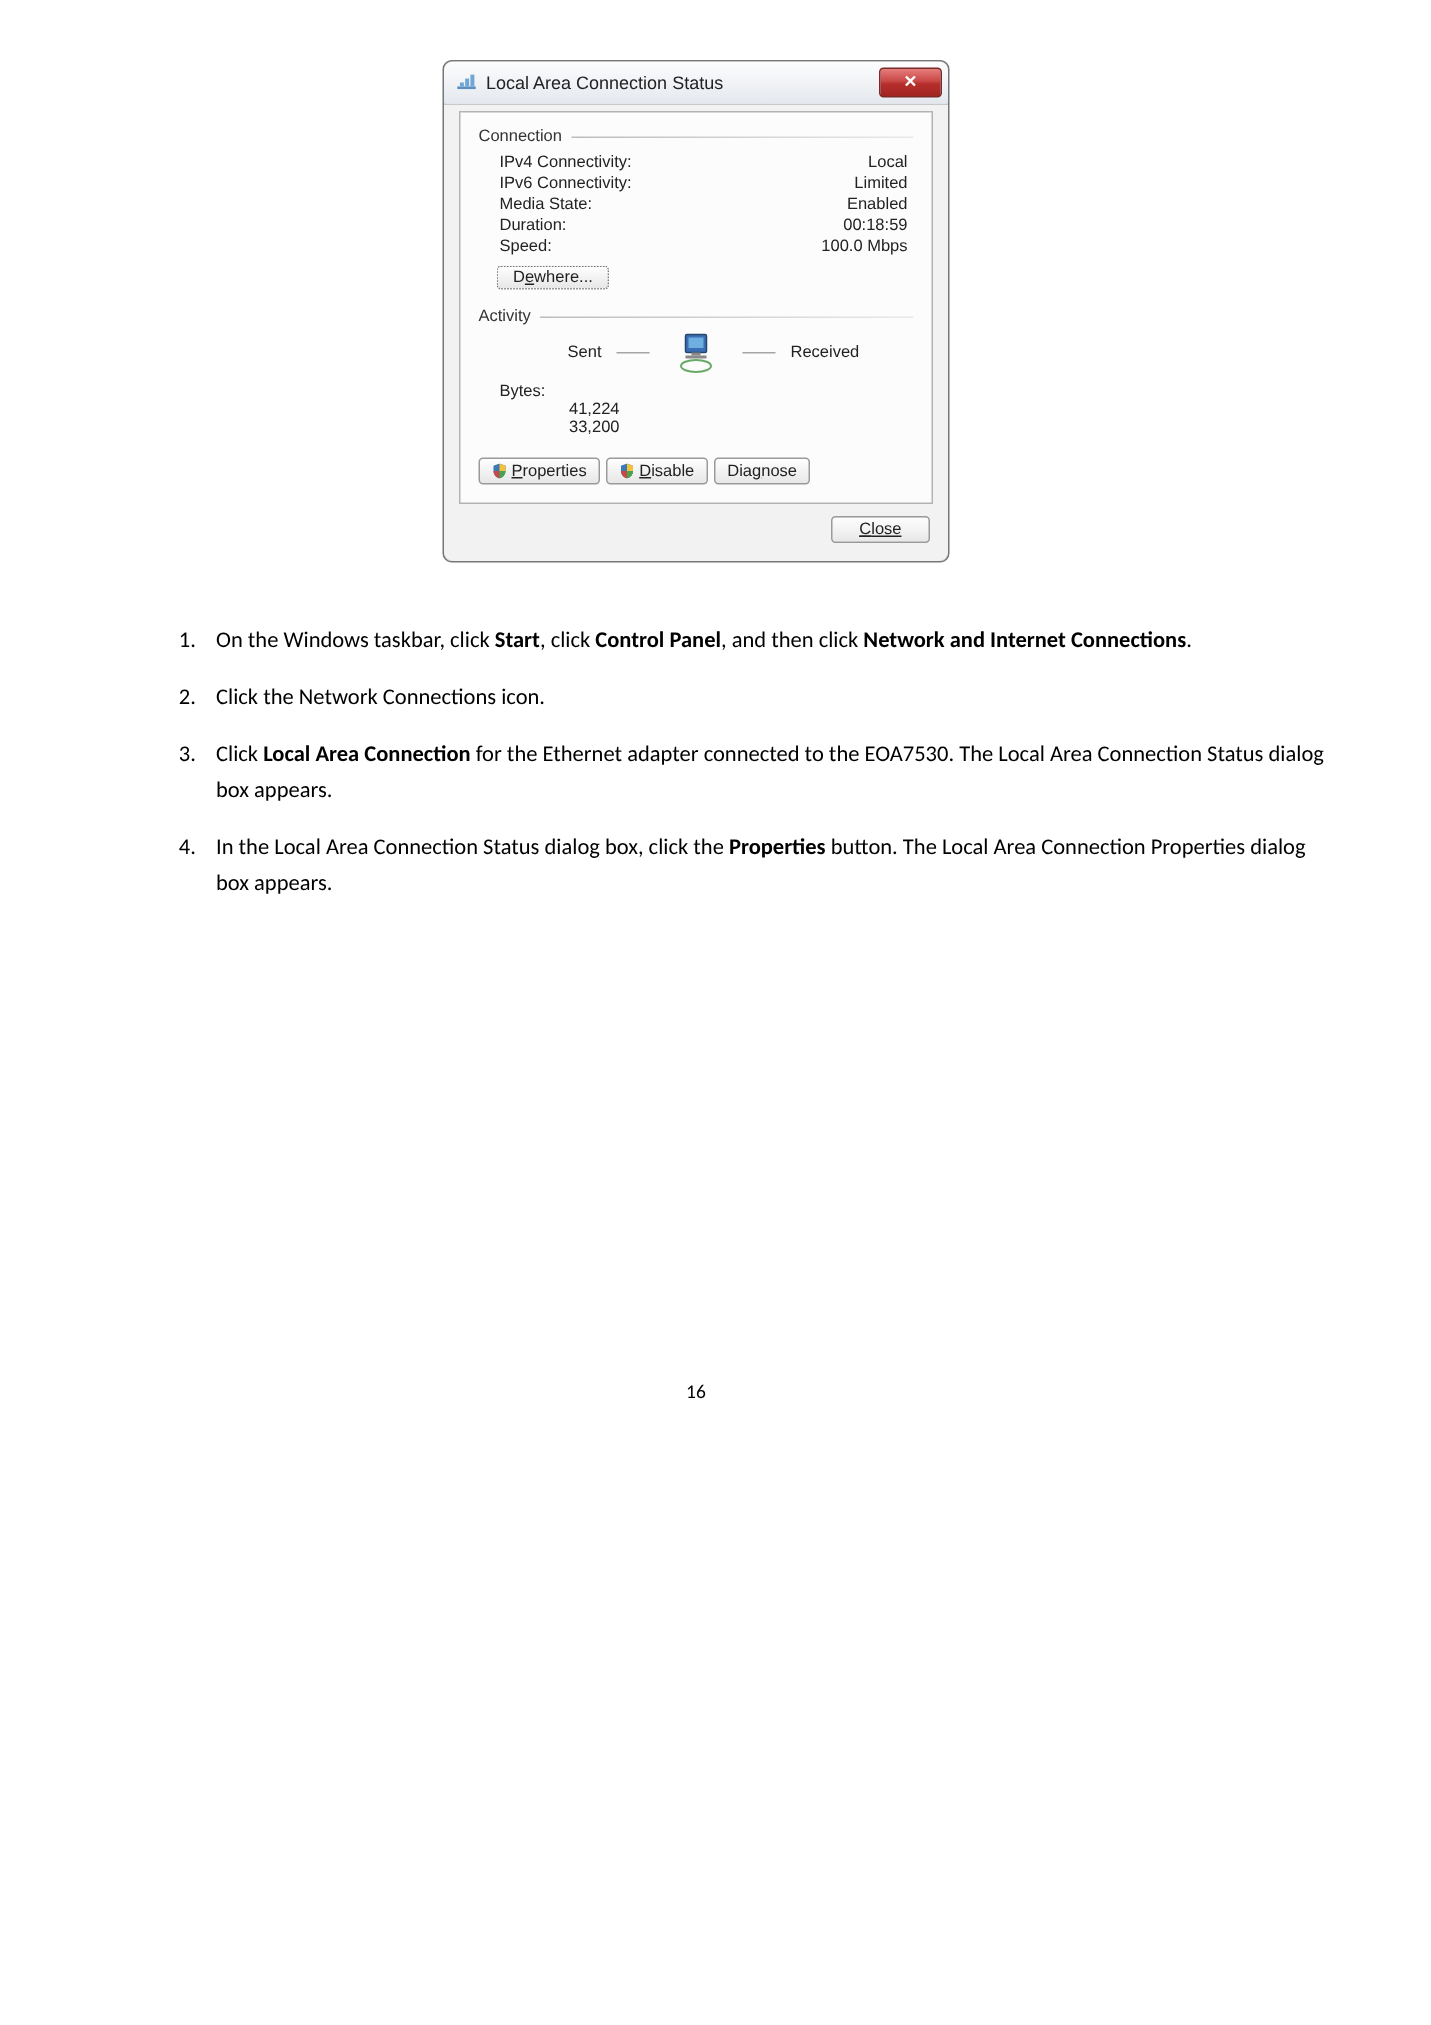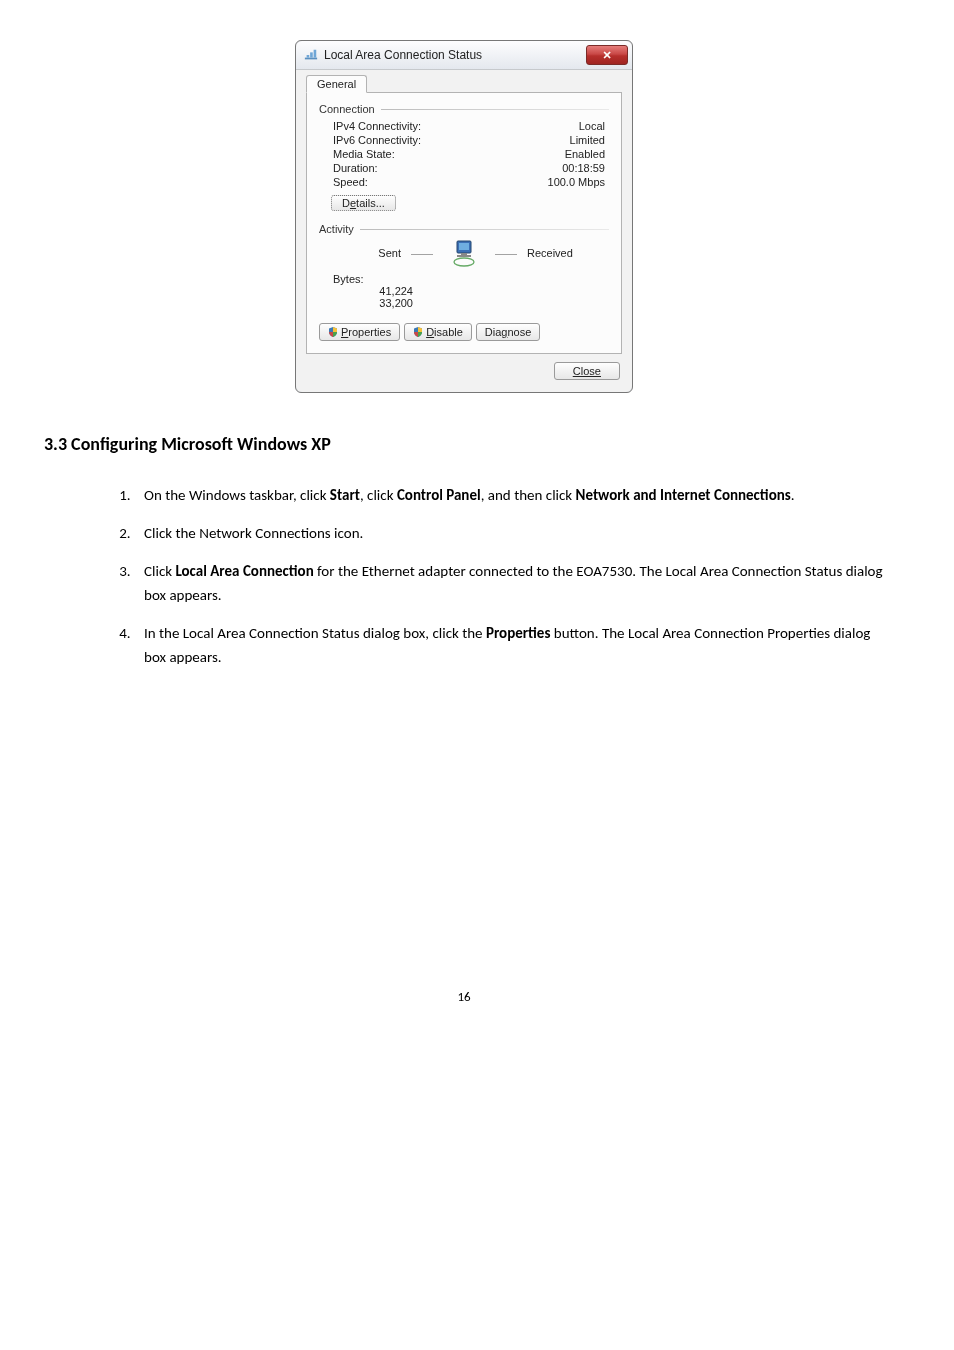--- a/index.html
+++ b/index.html
@@ -181,23 +181,20 @@
           <rect x="11" y="2" width="3" height="9" fill="#6fa6d6"></rect>
         </svg>
       </span>
       <span class="title-text">Local Area Connection Status</span>
       <div class="close-btn">
         <span class="close-x">✕</span>
       </div>
     </div>
 
     <div class="dialog-body">
-      <div class="tabstrip">
-        <div class="tab">General</div>
-      </div>
       <div class="tabpanel">
 
         <div class="groupbox">
           <div class="group-head">
             <span>Connection</span>
             <span class="line"></span>
           </div>
           <div class="kv">
               <span>IPv4 Connectivity:</span>
               <span class="v">Local</span>
@@ -211,21 +208,21 @@
               <span class="v">Enabled</span>
             </div>
           <div class="kv">
               <span>Duration:</span>
               <span class="v">00:18:59</span>
             </div>
           <div class="kv">
               <span>Speed:</span>
               <span class="v">100.0 Mbps</span>
             </div>
-          <div class="details-btn"><span>D</span><span class="accesskey">e</span><span>tails...</span></div>
+          <div class="details-btn"><span>D</span><span class="accesskey">e</span><span>where...</span></div>
         </div>
 
         <div class="groupbox">
           <div class="group-head">
             <span>Activity</span>
             <span class="line"></span>
           </div>
           <div class="activity-row">
             <span class="act-label-l">Sent</span>
             <span class="act-dash">——</span>
@@ -280,21 +277,20 @@
 
       <div class="footer-row">
         <div class="winbtn" style="padding:2px 18px">
           <span><span class="accesskey">C</span><span>lose</span></span>
         </div>
       </div>
     </div>
   </div>
 
   <div class="doc">
-    <h2>3.3 Configuring Microsoft Windows XP</h2>
     <ol>
       <li>
         <span>On the Windows taskbar, click </span><b>Start</b><span>, click </span><b>Control Panel</b><span>, and then click </span><b>Network and Internet Connections</b><span>.</span>
       </li>
       <li>Click the Network Connections icon.</li>
       <li>
         <span>Click </span><b>Local Area Connection</b><span> for the Ethernet adapter connected to the EOA7530. The Local Area Connection Status dialog box appears.</span>
       </li>
       <li>
         <span>In the Local Area Connection Status dialog box, click the </span><b>Properties</b><span> button. The Local Area Connection Properties dialog box appears.</span>

